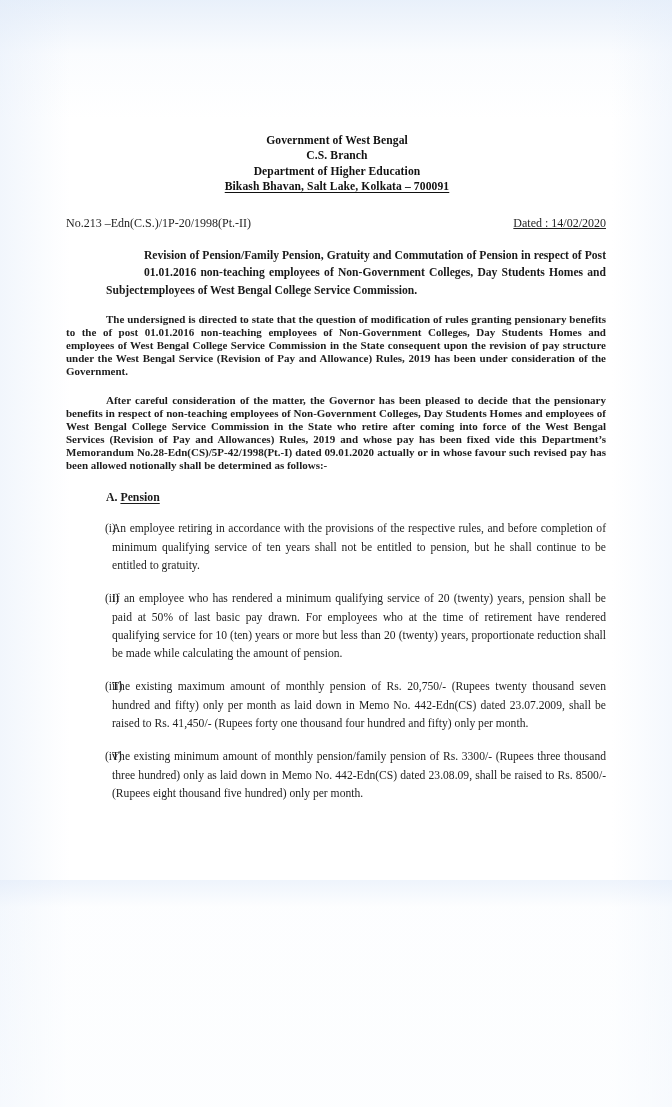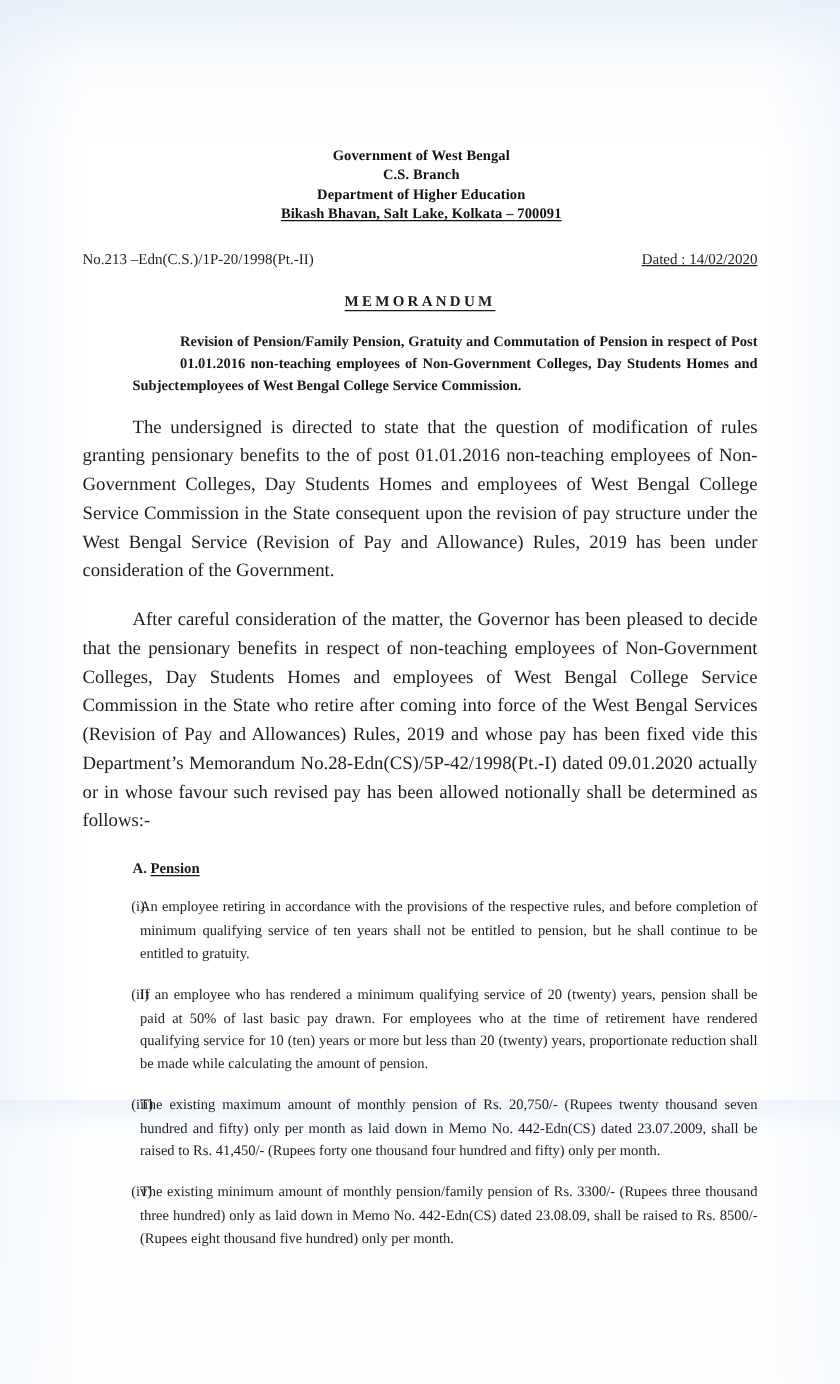--- a/index.html
+++ b/index.html
@@ -52,21 +52,21 @@
 
   .page {
     position: relative;
     z-index: 2;
     padding: 0;
   }
 
   .content {
     position: absolute;
     left: 66px;
-    top: 0;
+    top: 16px;
     width: 542px;
   }
 
   
   .letterhead {
     text-align: center;
     padding-top: 117px;
     font-weight: bold;
     font-size: 11.6px;
     line-height: 15.4px;
@@ -128,27 +128,28 @@
   .subject-body {
     flex: 1 1 auto;
     text-align: justify;
     text-justify: inter-word;
     padding-right: 2px;
   }
 
   
   .para {
     margin-top: 14px;
-    font-size: 15px;
-    line-height: 23px;
+    font-size: 11px;
+    line-height: 13px;
     text-align: justify;
     text-justify: inter-word;
     text-indent: 40px;
     color: #1d1d1d;
     padding-right: 2px;
+    font-weight: bold;
   }
   .para.second { margin-top: 16px; }
 
   
   .section-heading {
     margin-top: 18px;
     padding-left: 40px;
     font-weight: bold;
     font-size: 11.8px;
   }
@@ -199,23 +200,20 @@
       <span class="line">C.S. Branch</span>
       <span class="line">Department of Higher Education</span>
       <span class="line"><span class="line-underlined">Bikash Bhavan, Salt Lake, Kolkata – 700091</span></span>
     </div>
 
     <div class="refrow">
       <span class="ref-no">No.213 –Edn(C.S.)/1P-20/1998(Pt.-II)</span>
       <span class="ref-date">Dated : 14/02/2020</span>
     </div>
 
-    <div class="memo-title">
-      <span>MEMORANDUM</span>
-    </div>
 
     <div class="subject">
       <span class="subject-label">Subject:</span>
       <span class="subject-body">Revision of Pension/Family Pension, Gratuity and Commutation of Pension in respect of Post 01.01.2016 non-teaching employees of Non-Government Colleges, Day Students Homes and employees of West Bengal College Service Commission.</span>
     </div>
 
     <p class="para first">The undersigned is directed to state that the question of modification of rules granting pensionary benefits to the of post 01.01.2016 non-teaching employees of Non-Government Colleges, Day Students Homes and employees of West Bengal College Service Commission in the State consequent upon the revision of pay structure under the West Bengal Service (Revision of Pay and Allowance) Rules, 2019 has been under consideration of the Government.</p>
 
     <p class="para second">After careful consideration of the matter, the Governor has been pleased to decide that the pensionary benefits in respect of non-teaching employees of Non-Government Colleges, Day Students Homes and employees of West Bengal College Service Commission in the State who retire after coming into force of the West Bengal Services (Revision of Pay and Allowances) Rules, 2019 and whose pay has been fixed vide this Department’s Memorandum No.28-Edn(CS)/5P-42/1998(Pt.-I) dated 09.01.2020 actually or in whose favour such revised pay has been allowed notionally shall be determined as follows:-</p>
 

